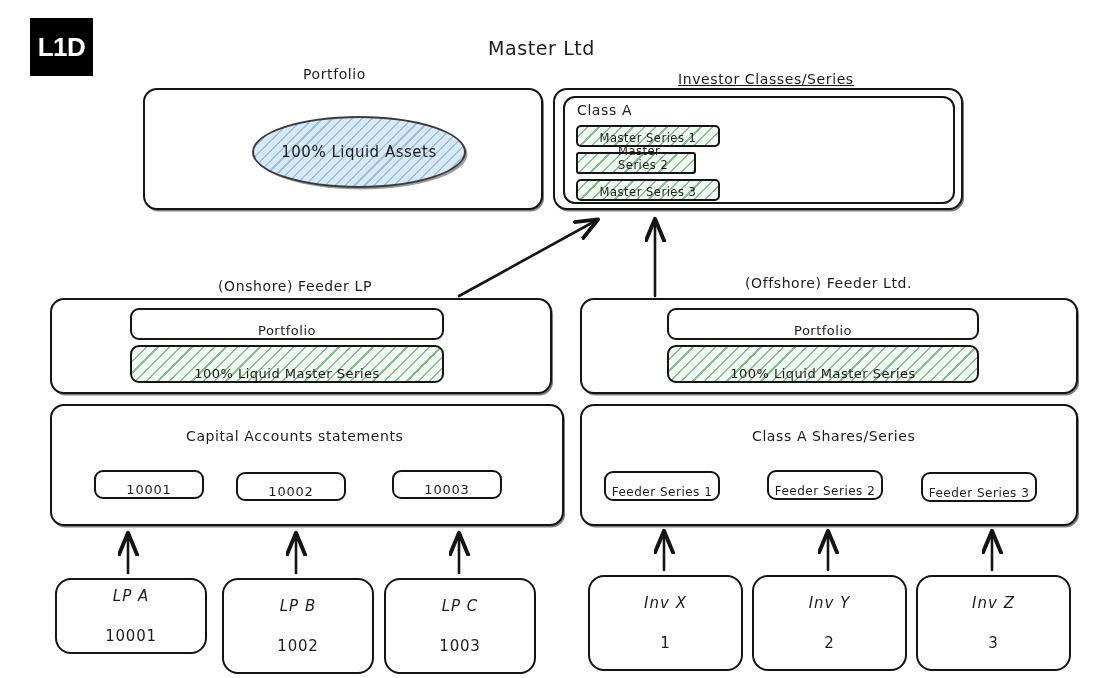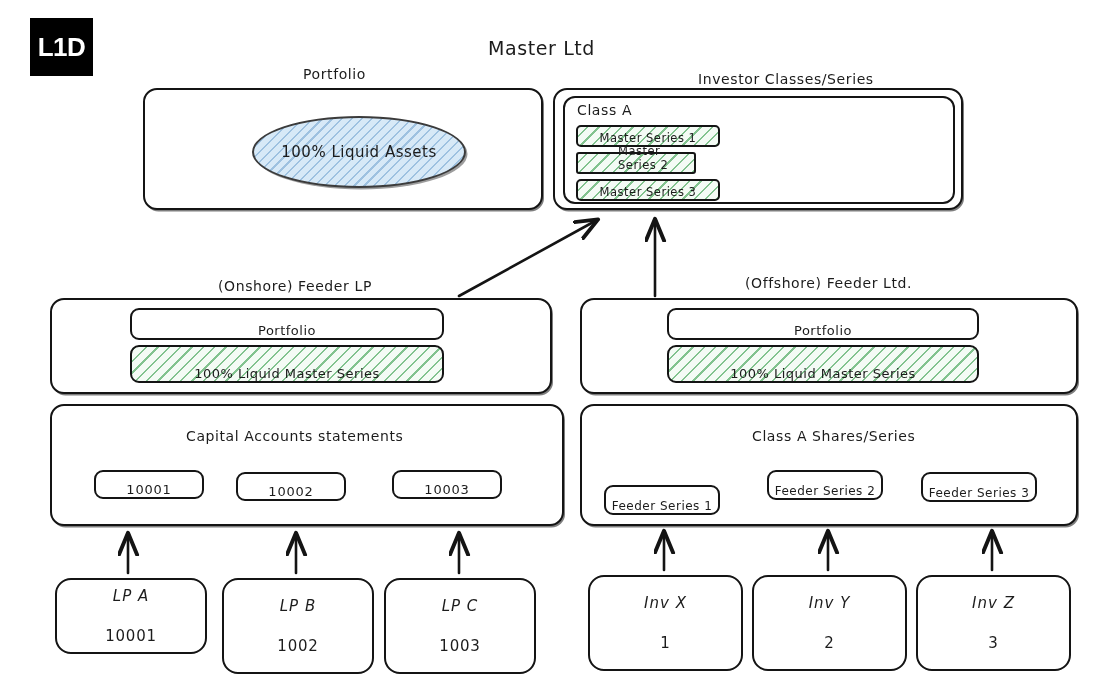--- a/index.html
+++ b/index.html
@@ -142,21 +142,21 @@
 <div id="canvas">
 
   <div class="logo">
     <span class="logo-text">L1D</span>
   </div>
 
   <div class="label title-main" style="left:488px; top:37px;">Master Ltd</div>
 
   <div class="label title-sec" style="left:303px; top:66px;">Portfolio</div>
 
-  <div class="label title-sec" style="left:698px; top:71px;">Investor Classes/Series</div>
+  <div class="label title-sec" style="left:678px; top:71px;text-decoration:underline;">Investor Classes/Series</div>
 
   <div class="box shadow-b" style="left:143px; top:88px; width:400px; height:122px;">
     <div class="ellipse hatch-blue" style="left:107px; top:26px; width:210px; height:68px;">
       <span>100% Liquid Assets</span>
     </div>
   </div>
 
   <div class="box shadow-b" style="left:553px; top:88px; width:410px; height:122px; justify-content:flex-start; align-items:flex-start;">
 
     <div class="box-inner" style="left:8px; top:6px; width:392px; height:108px; border-radius:12px; align-items:flex-start; justify-content:flex-start;">
@@ -222,21 +222,21 @@
       <span>Portfolio</span>
     </div>
     <div class="box-inner hatch-green" style="left:85px; top:45px; width:312px; height:38px; font-size:13px;">
       <span>100% Liquid Master Series</span>
     </div>
   </div>
 
   <div class="box shadow-b" style="left:580px; top:404px; width:498px; height:122px; align-items:flex-start; justify-content:flex-start;">
     <span class="label title-sec" style="left:170px; top:22px; font-size:14px;">Class A Shares/Series</span>
 
-    <div class="box-inner" style="left:22px; top:79px; width:116px; height:30px; font-size:12px;">
+    <div class="box-inner" style="left:22px; top:65px; width:116px; height:30px; font-size:12px;">
       <span>Feeder Series 1</span>
     </div>
     <div class="box-inner" style="left:185px; top:64px; width:116px; height:30px; font-size:12px;">
       <span>Feeder Series 2</span>
     </div>
     <div class="box-inner" style="left:339px; top:66px; width:116px; height:30px; font-size:12px;">
       <span>Feeder Series 3</span>
     </div>
   </div>
 

